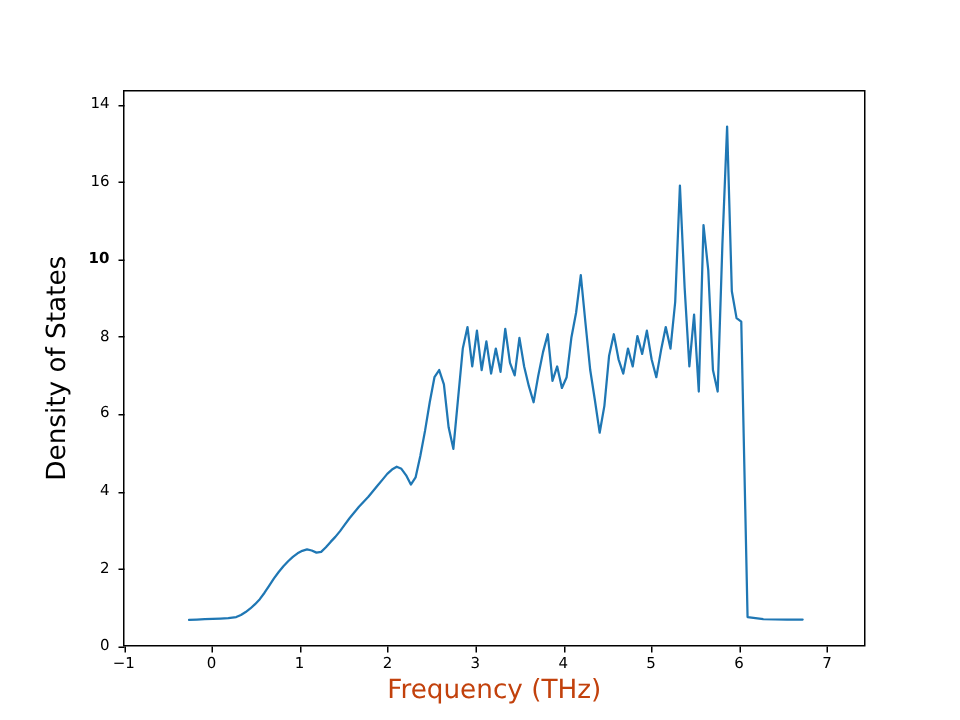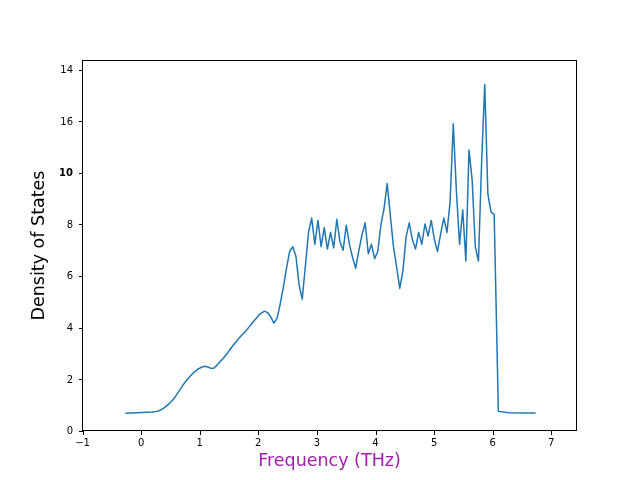--- a/index.html
+++ b/index.html
@@ -65,21 +65,21 @@
     width: 4px;
     height: 1.1px;
   }
   #xlabel {
     position: absolute;
     left: 82px;
     width: 495px;
     top: 452px;
     text-align: center;
     font-size: 17.5px;
-    color: #a21caf;
+    color: #c2410c;
     line-height: 1;
   }
   #ylabel {
     position: absolute;
     left: 0px;
     top: 0px;
     width: 371px;
     text-align: center;
     font-size: 17.5px;
     color: #000000;

